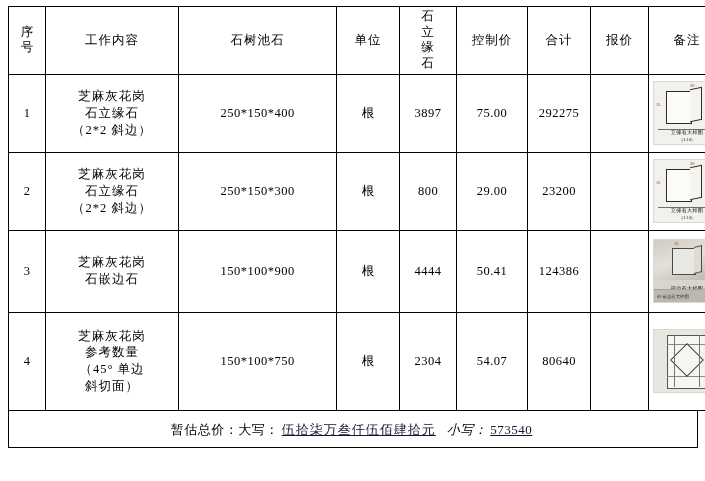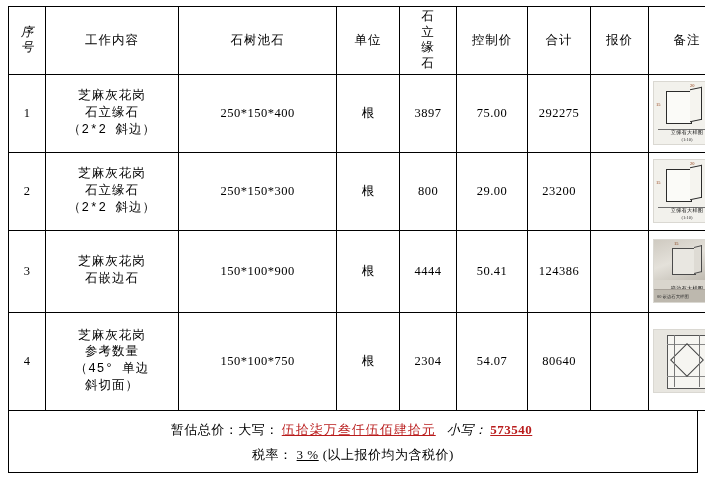--- a/index.html
+++ b/index.html
@@ -34,39 +34,38 @@
     font-size: 12.5px;
     line-height: 1.35;
     font-weight: normal;
   }
   thead th {
     font-weight: bold;
     font-size: 13px;
     height: 44px;
     letter-spacing: 1px;
   }
-  .c-no    { width: 34px; font-style: italic; }
+  .c-no    { width: 34px; }
   .c-work  { width: 130px; }
   .c-spec  { width: 155px; }
   .c-unit  { width: 60px; }
   .c-qty   { width: 54px; }
   .c-price { width: 68px; }
   .c-total { width: 60px; }
   .c-offer { width: 55px; }
   .c-note  { width: 74px; }
 
   tbody tr { height: 78px; }
   tbody tr.r3 { height: 82px; }
   tbody tr.r4 { height: 98px; }
 
   .work-cell {
     line-height: 1.55;
     letter-spacing: 1px;
     font-size: 12.5px;
-    font-family: Liberation Mono, monospace;
   }
   .num-cell { font-family: "Liberation Serif", serif; letter-spacing: 0.5px; }
   .note-cell { padding: 2px; }
 
   
   .thumb {
     width: 68px;
     height: 64px;
     margin: 0 auto;
     position: relative;
@@ -186,26 +185,26 @@
     font-size: 13px;
     letter-spacing: 0.5px;
     white-space: nowrap;
   }
   .foot-line2 {
     font-size: 13px;
     margin-top: 7px;
     letter-spacing: 0.5px;
   }
   .redval {
-    color: #b91c1c;
+    color: #0f172a;
     text-decoration: underline;
     padding: 0 3px;
     letter-spacing: 1px;
   }
-  .redval.num { letter-spacing: 0.5px; font-weight: bold; }
+  .redval.num { letter-spacing: 0.5px; }
   .uline {
     text-decoration: underline;
     padding: 0 4px;
   }
 </style>
 </head>
 <body>
 
 <div id="sheet">
 
@@ -328,18 +327,15 @@
         </td>
       </tr>
 
     </tbody>
   </table>
 
   <div class="footer">
     <div class="foot-line1">
       <span>暂估总价：大写：</span><span class="redval">伍拾柒万叁仟伍佰肆拾元</span><span style="margin-left:8px;font-style:italic;">小写：</span><span class="redval num">573540</span>
     </div>
-    <div class="foot-line2">
-      <span>税率：</span><span class="uline">3 %</span><span>(以上报价均为含税价)</span>
-    </div>
   </div>
 
 </div>
 
 </body></html>

